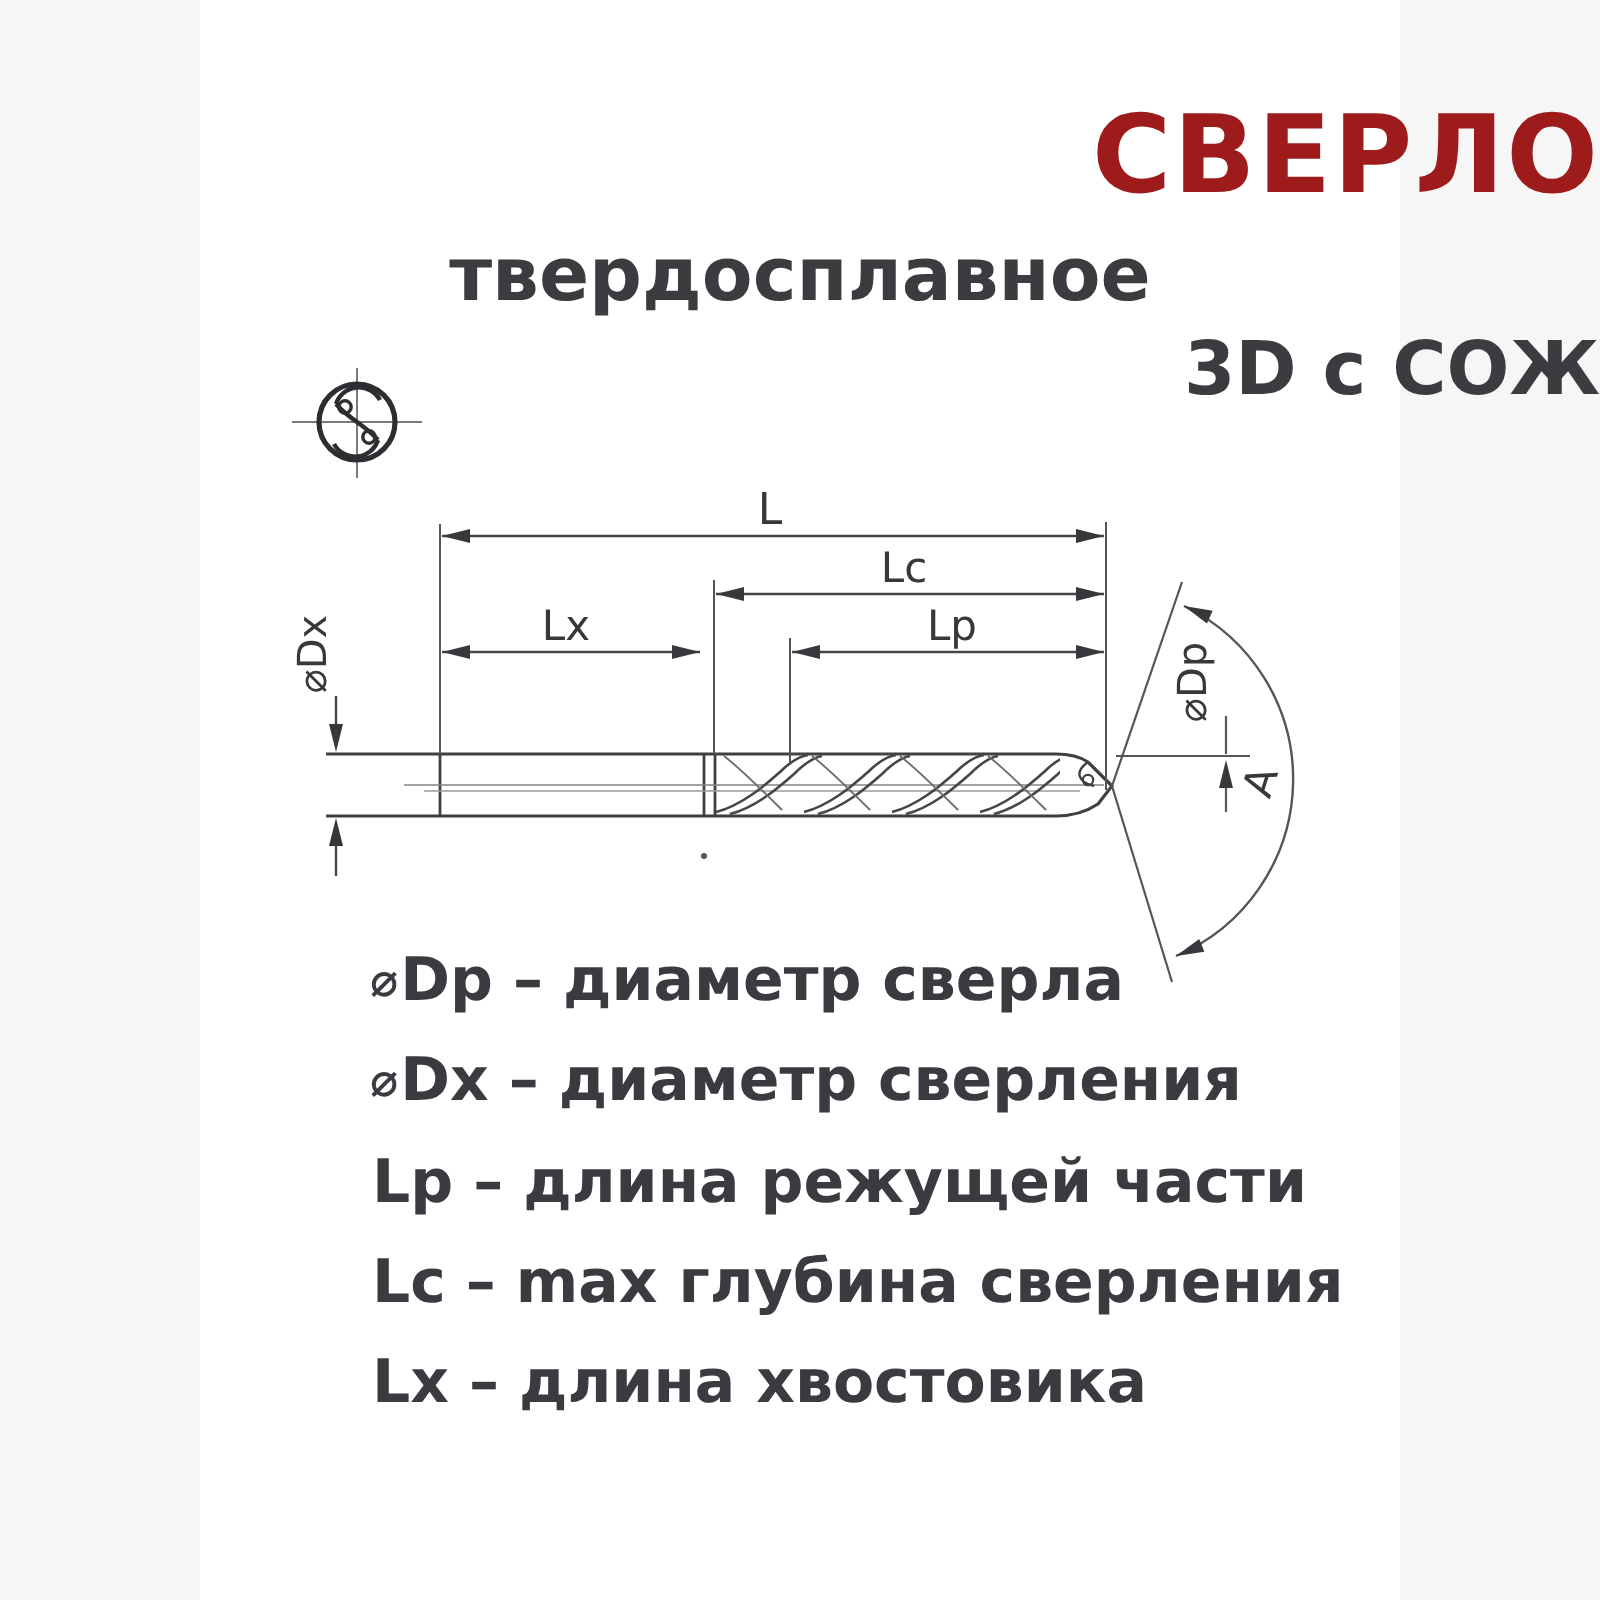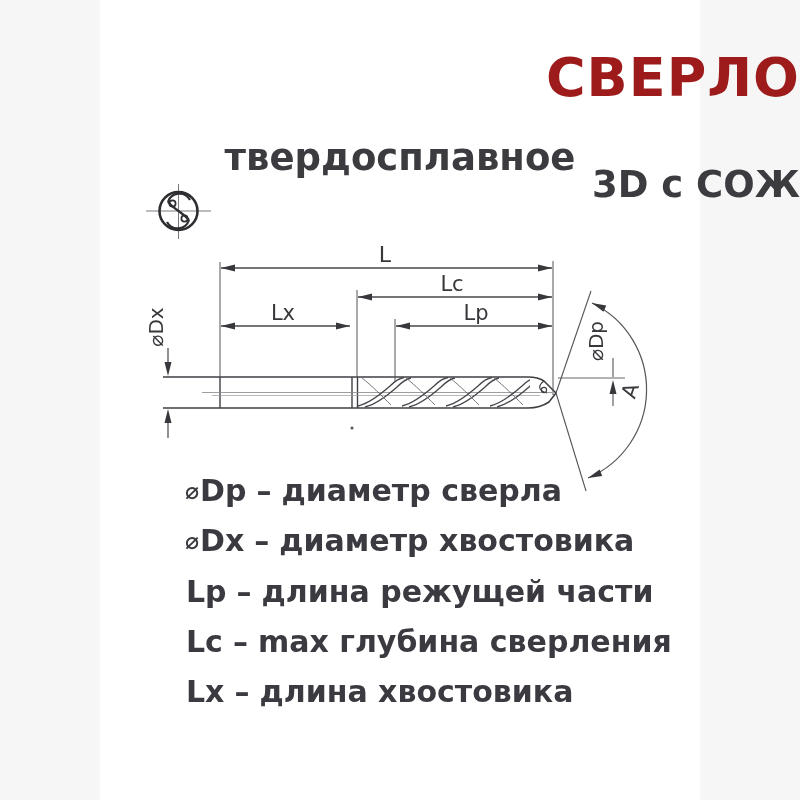--- a/index.html
+++ b/index.html
@@ -8,21 +8,21 @@
     background:#f6f6f7;
     font-family:"DejaVu Sans","Liberation Sans",sans-serif;
   }
   #panel{position:absolute;left:100px;top:0;width:600px;height:800px;background:#ffffff;}
   .title{
     position:absolute;left:0;top:46px;width:800px;text-align:right;
     font-size:54px;font-weight:800;color:#9e1b1b;letter-spacing:1px;
   }
   .subtitle1{
     position:absolute;left:0;top:116px;width:800px;text-align:center;
-    font-size:37px;font-weight:600;color:#3c3c40;margin-top:20px;
+    font-size:37px;font-weight:600;color:#3c3c40;
   }
   .subtitle2{
     position:absolute;left:0;top:163px;width:800px;text-align:right;
     font-size:37px;font-weight:600;color:#3c3c40;
   }
   #drawing{position:absolute;left:130px;top:180px;}
   .legend-row{
     position:absolute;left:185px;height:44px;white-space:nowrap;
     font-size:30px;font-weight:700;color:#3a3a40;line-height:40px;
   }
@@ -154,21 +154,21 @@
       <line x1="613" y1="393" x2="613" y2="406" stroke-width="1.1"></line>
       <polygon points="613,380 609.5,394 616.5,394" stroke="none"></polygon>
       <text x="603" y="341" text-anchor="middle" font-size="20" stroke="none" transform="rotate(-90 603 341)">⌀Dp</text>
     </g>
   </svg>
 
   <div class="legend-row" style="top:471px">
     <span class="dia">⌀</span><span>Dp</span><span class="sep">–</span><span>диаметр сверла</span>
   </div>
   <div class="legend-row" style="top:521px">
-    <span class="dia">⌀</span><span>Dx</span><span class="sep">–</span><span>диаметр хвостовика</span>
+    <span class="dia">⌀</span><span>Dx</span><span class="sep">–</span><span>диаметр сверления</span>
   </div>
   <div class="legend-row" style="top:572px">
     <span class="dia"></span><span>Lp</span><span class="sep">–</span><span>длина режущей части</span>
   </div>
   <div class="legend-row" style="top:622px">
     <span class="dia"></span><span>Lc</span><span class="sep">–</span><span>max глубина сверления</span>
   </div>
   <div class="legend-row" style="top:672px">
     <span class="dia"></span><span>Lx</span><span class="sep">–</span><span>длина хвостовика</span>
   </div>

